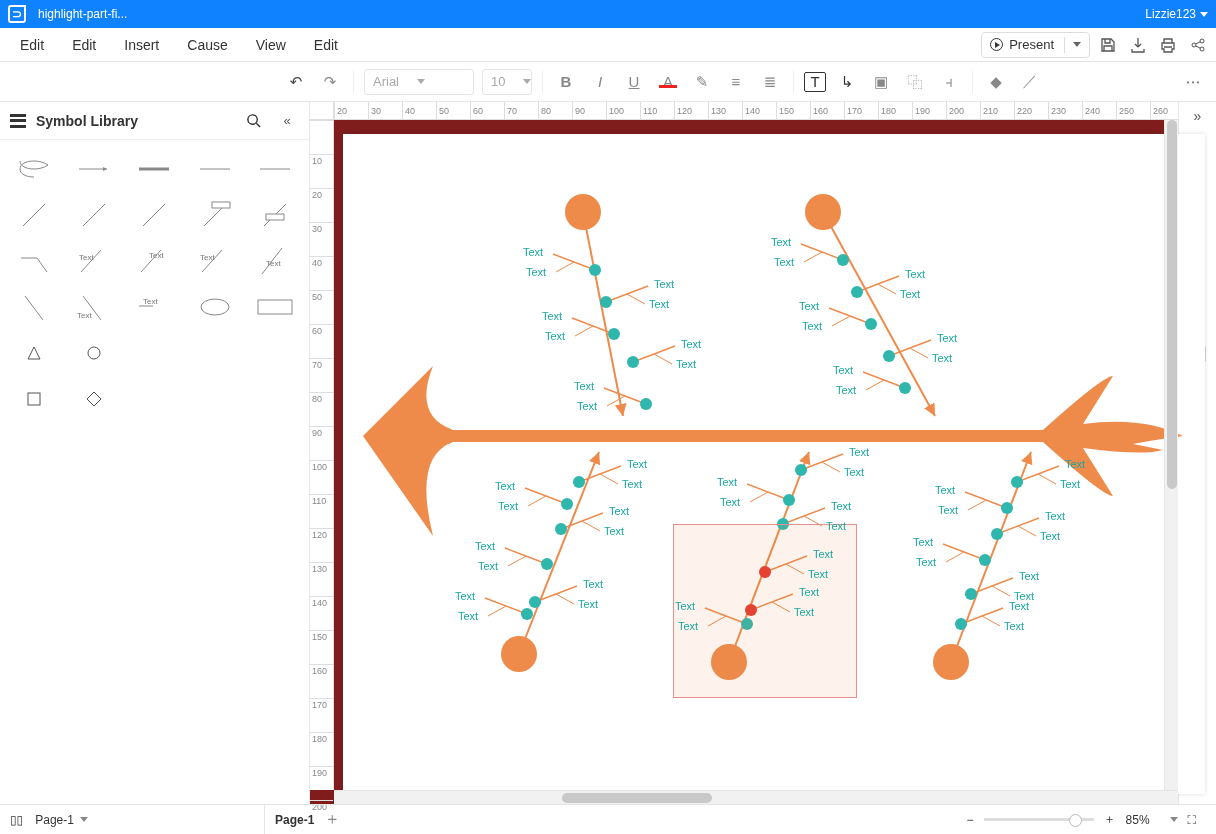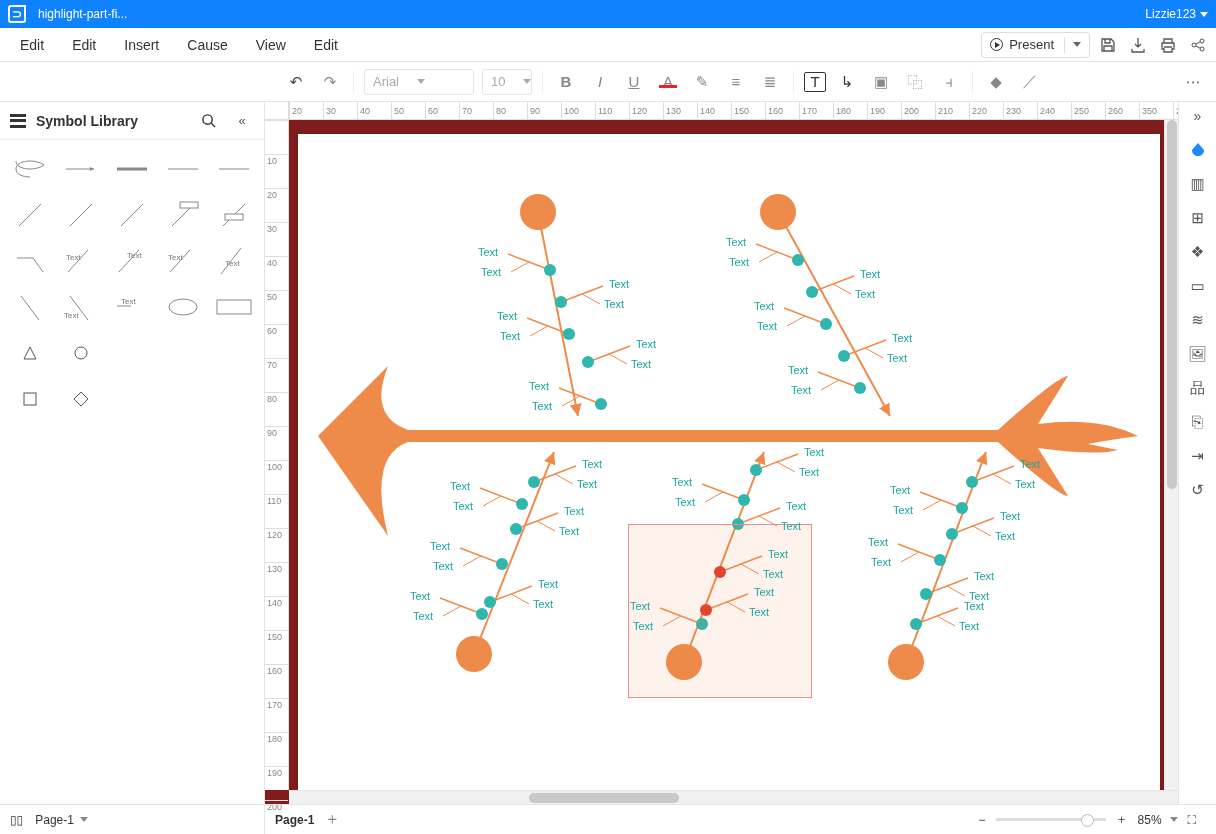--- a/index.html
+++ b/index.html
@@ -20,21 +20,21 @@
   .present .play::after{content:"";border-left:5px solid #333;border-top:3px solid transparent;border-bottom:3px solid transparent;margin-left:1px;}
   .ibtn { width:24px;height:24px; display:flex;align-items:center;justify-content:center; color:#555; }
   
   .toolbar { height:40px; border-bottom:1px solid #e5e5e5; display:flex; align-items:center; padding:0 10px; gap:8px; color:#888; font-size:13px;}
   .toolbar .sep{ width:1px; height:22px; background:#eee; margin:0 2px;}
   .toolbar .combo{ border:1px solid #e5e5e5; border-radius:3px; height:26px; display:flex; align-items:center; padding:0 8px; gap:18px; color:#aaa;}
   .toolbar .glyph{ width:26px; text-align:center; font-size:15px; }
   
   .main { position:absolute; top:102px; left:0; right:0; bottom:30px; display:flex; }
   
-  .leftpanel{ width:265px; border-right:1px solid #e5e5e5; display:flex; flex-direction:column; }
+  .leftpanel{ width:310px; border-right:1px solid #e5e5e5; display:flex; flex-direction:column; }
   .lp-head { height:38px; display:flex; align-items:center; padding:0 10px; gap:10px; border-bottom:1px solid #eee;}
   .lp-head .hicon{ width:16px;height:14px; display:flex;flex-direction:column;justify-content:space-between;}
   .lp-head .hicon span{height:3px;background:#333;}
   .lp-head .title{ font-weight:bold; font-size:14px; flex:1;}
   .lp-cat { height:28px; border-bottom:1px solid #eee; display:flex; align-items:center; padding:0 6px; font-size:12px; color:#555;}
   .lp-cat .closex{ margin-left:auto; color:#bbb; font-size:14px;}
   .lp-body{ flex:1; padding:8px 6px; overflow:hidden; }
   .stencils{ display:grid; grid-template-columns:repeat(5, 1fr); gap:4px;}
   .stencil{ height:42px; display:flex; align-items:center; justify-content:center; font-size:8px; color:#777;}
   
@@ -512,20 +512,20 @@
         <span class="tri-dn" style="color:#888"></span>
     </span>
   </div>
   <div class="seg tabs">
     <span class="tab">Page-1</span>
     <span class="plus">＋</span>
     <div class="seg zoom">
       <span>−</span>
       <div class="zslider"></div>
       <span>＋</span>
-      <span style="display:flex;align-items:center;gap:8px">
+      <span style="display:flex;align-items:center;gap:20px">
           <span>85%</span>
           <span class="tri-dn" style="color:#888"></span>
         </span>
       <span>⛶</span>
     </div>
   </div>
 </div>
 
 </body></html>

